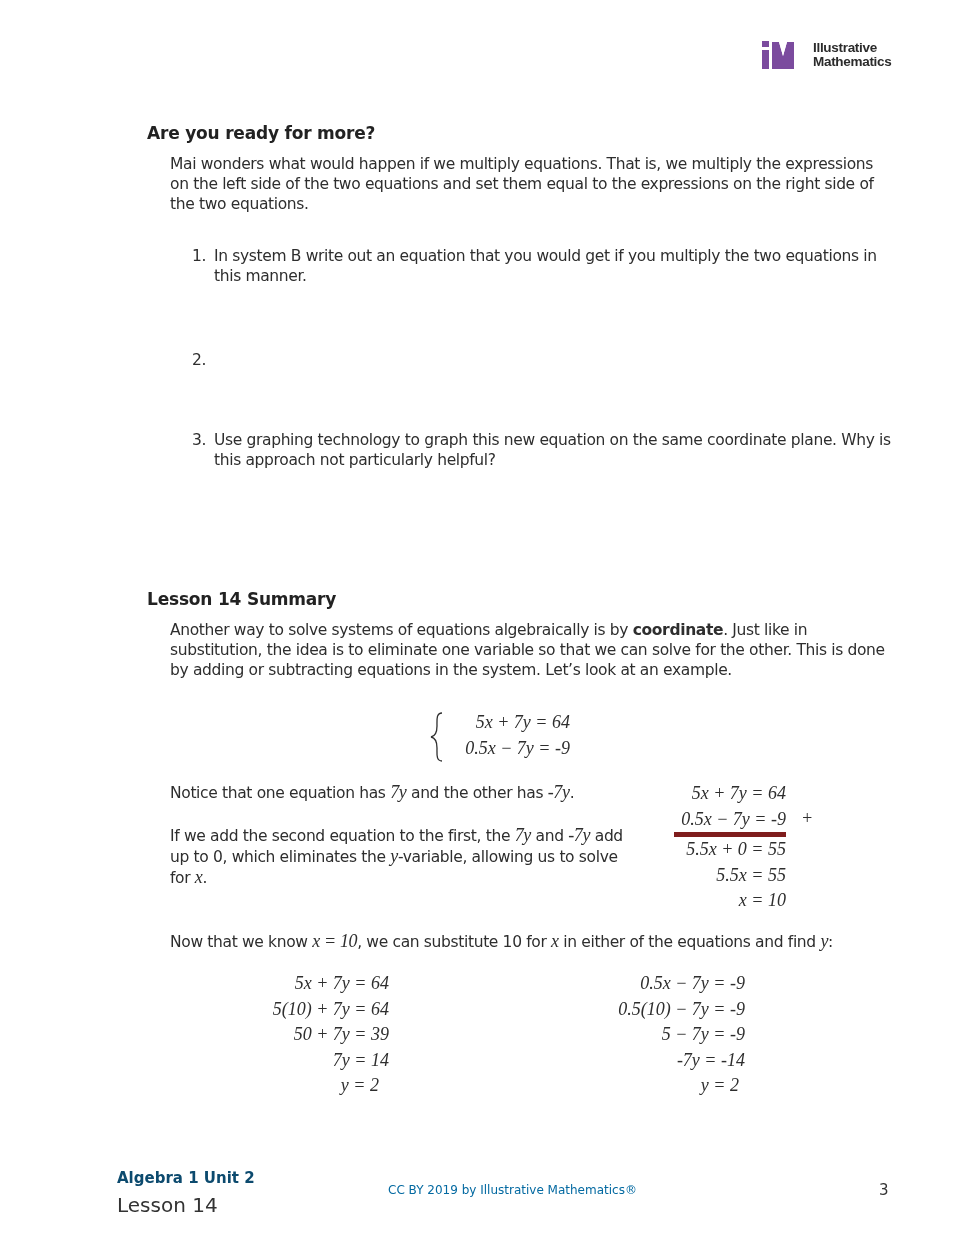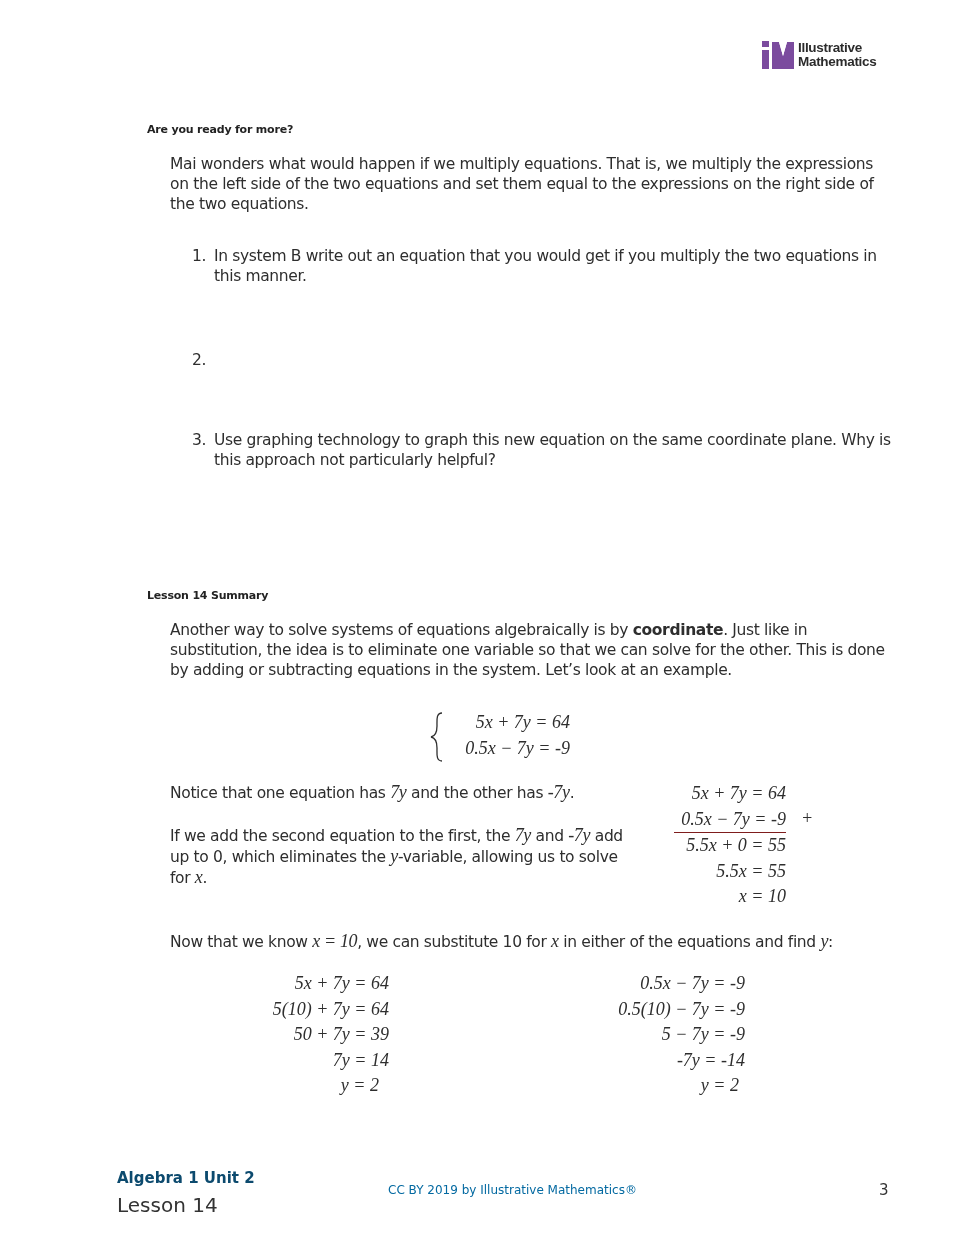--- a/index.html
+++ b/index.html
@@ -4,23 +4,23 @@
 <style>
   html, body { margin: 0; padding: 0; background: #ffffff; }
   body { width: 978px; height: 1253px; position: relative; overflow: hidden;
          font-family: "DejaVu Sans", sans-serif; color: #2b2b2b; }
   .abs { position: absolute; }
   .logo { left: 762px; top: 40px; height: 30px; display: flex; align-items: center; }
   .logo-mark { position: relative; width: 34px; height: 28px; }
   .logo-i-dot { position: absolute; left: 0; top: 0; width: 7px; height: 6px; background: #7b4b9e; }
   .logo-i-stem { position: absolute; left: 0; top: 9px; width: 7px; height: 19px; background: #7b4b9e; }
   .logo-v { position: absolute; left: 10px; top: 1px; width: 22px; height: 27px; }
-  .logo-text { margin-left: 2px; font-family: "Liberation Sans", sans-serif; font-weight: bold;
+  .logo-text { margin-left: 17px; font-family: "Liberation Sans", sans-serif; font-weight: bold;
                font-size: 13.5px; line-height: 14px; color: #2b2b2b; letter-spacing: -0.3px; }
-  .h { font-family: "DejaVu Sans", sans-serif; font-weight: bold; font-size: 11px; color: #222; letter-spacing: -0.2px; }
+  .h { font-family: "DejaVu Sans", sans-serif; font-weight: bold; font-size: 17px; color: #222; letter-spacing: -0.2px; }
   .p { font-size: 15.5px; line-height: 20px; color: #2e2e2e; letter-spacing: -0.35px; margin-left: 23px; }
   .math { font-family: "Liberation Serif", serif; font-size: 18px; color: #2e2e2e; font-style: italic; }
   .eqrow { text-align: right; white-space: nowrap; height: 25.5px; line-height: 25.5px; }
   .q { display: flex; }
   .q .num { width: 22px; flex: none; text-align: left; }
   .footer-title { font-weight: bold; font-size: 15px; color: #0c4a6e; }
   .footer-sub { font-size: 20px; color: #333; }
   .footer-center { font-size: 12px; color: #0369a1; }
   .footer-page { font-size: 15px; color: #333; }
   b.term { font-weight: bold; }
@@ -76,21 +76,21 @@
 <div class="abs p" style="left:147px; top:782px; width:480px;">
   <span>Notice that one equation has </span><span class="math">7y</span><span> and the other has </span><span class="math">-7y</span><span>.</span>
 </div>
 <div class="abs p" style="left:147px; top:825px; width:470px;">
   <span>If we add the second equation to the first, the </span><span class="math">7y</span><span> and </span><span class="math">-7y</span><span> add up to 0, which eliminates the </span><span class="math">y</span><span>-variable, allowing us to solve for </span><span class="math">x</span><span>.</span>
 </div>
 
 <div class="abs math" style="left:650px; top:781px; width:136px;">
   <div class="eqrow">5x + 7y = 64</div>
   <div class="eqrow">0.5x − 7y = -9</div>
-  <div class="eqrow" style="border-top:1px solid #7f1d1d; margin-left:24px;">5.5x + 0 = 55</div>
+  <div class="eqrow" style="border-top:5px solid #7f1d1d; margin-left:24px;">5.5x + 0 = 55</div>
   <div class="eqrow">5.5x = 55</div>
   <div class="eqrow">x = 10</div>
 </div>
 <div class="abs math" style="left:801px; top:806px; line-height:25.5px;">+</div>
 
 <div class="abs p" style="left:147px; top:931px; width:730px; white-space:nowrap;">
   <span>Now that we know </span><span class="math">x = 10</span><span>, we can substitute 10 for </span><span class="math">x</span><span> in either of the equations and find </span><span class="math">y</span><span>:</span>
 </div>
 
 <div class="abs math" style="left:240px; top:971px; width:149px;">

